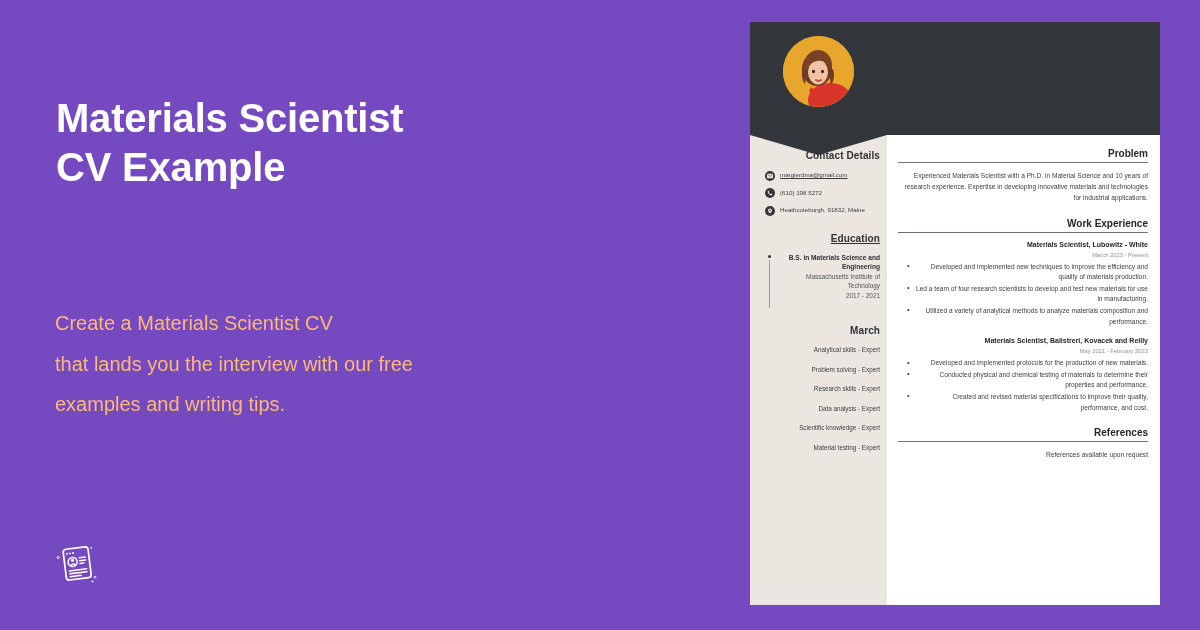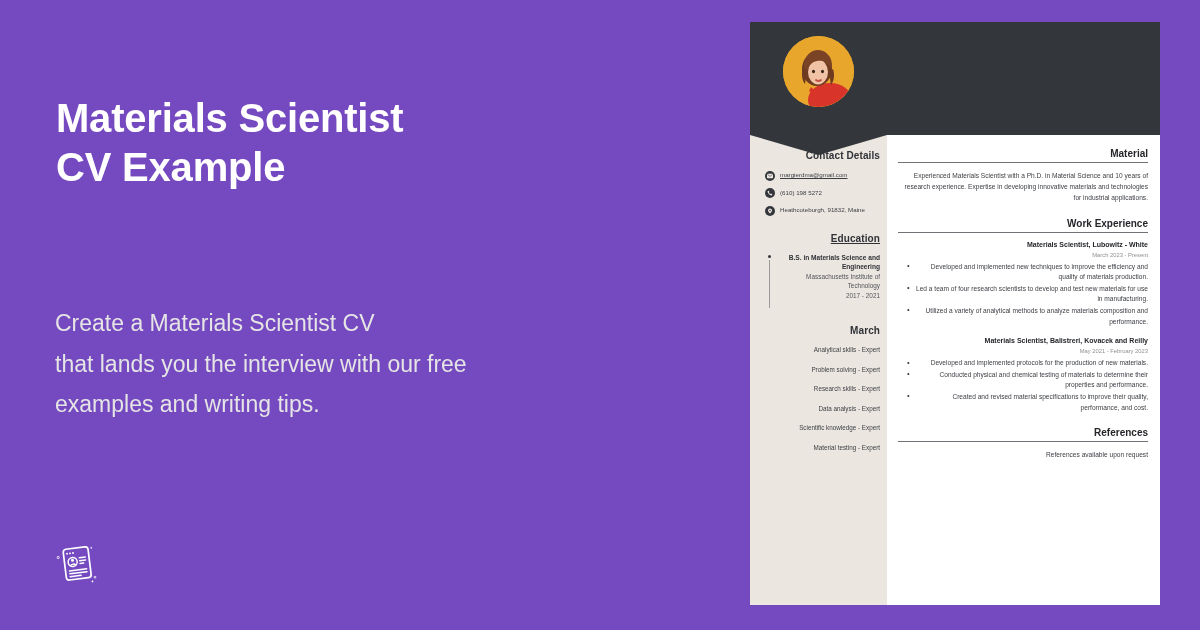--- a/index.html
+++ b/index.html
@@ -32,22 +32,22 @@
     font-weight: bold;
     line-height: 49px;
     letter-spacing: -0.2px;
     white-space: pre-line;
   }
 
   .promo-sub {
     position: absolute;
     left: 55px;
     top: 303px;
-    color: #e5e5e5;
-    font-size: 23px;
+    color: #fdba74;
+    font-size: 20px;
     font-weight: normal;
     line-height: 40.5px;
     white-space: pre-line;
   }
 
   
   .logo {
     position: absolute;
     left: 54px;
     top: 545px;
@@ -403,21 +403,21 @@
     <div class="skill">Analytical skills - Expert</div>
     <div class="skill">Problem solving - Expert</div>
     <div class="skill">Research skills - Expert</div>
     <div class="skill">Data analysis - Expert</div>
     <div class="skill">Scientific knowledge - Expert</div>
     <div class="skill">Material testing - Expert</div>
   </div>
 
   <div class="main-body">
 
-    <div class="sec-h">Material</div>
+    <div class="sec-h">Problem</div>
     <p class="summary-p">Experienced Materials Scientist with a Ph.D. in Material Science and 10 years of research experience. Expertise in developing innovative materials and technologies for industrial applications.</p>
 
     <div class="sec-h spaced">Work Experience</div>
 
     <div class="job">
       <div class="job-title">Materials Scientist, Lubowitz - White</div>
       <div class="job-dates">March 2023 - Present</div>
       <ul>
         <li>Developed and implemented new techniques to improve the efficiency and quality of materials production.</li>
         <li>Led a team of four research scientists to develop and test new materials for use in manufacturing.</li>

